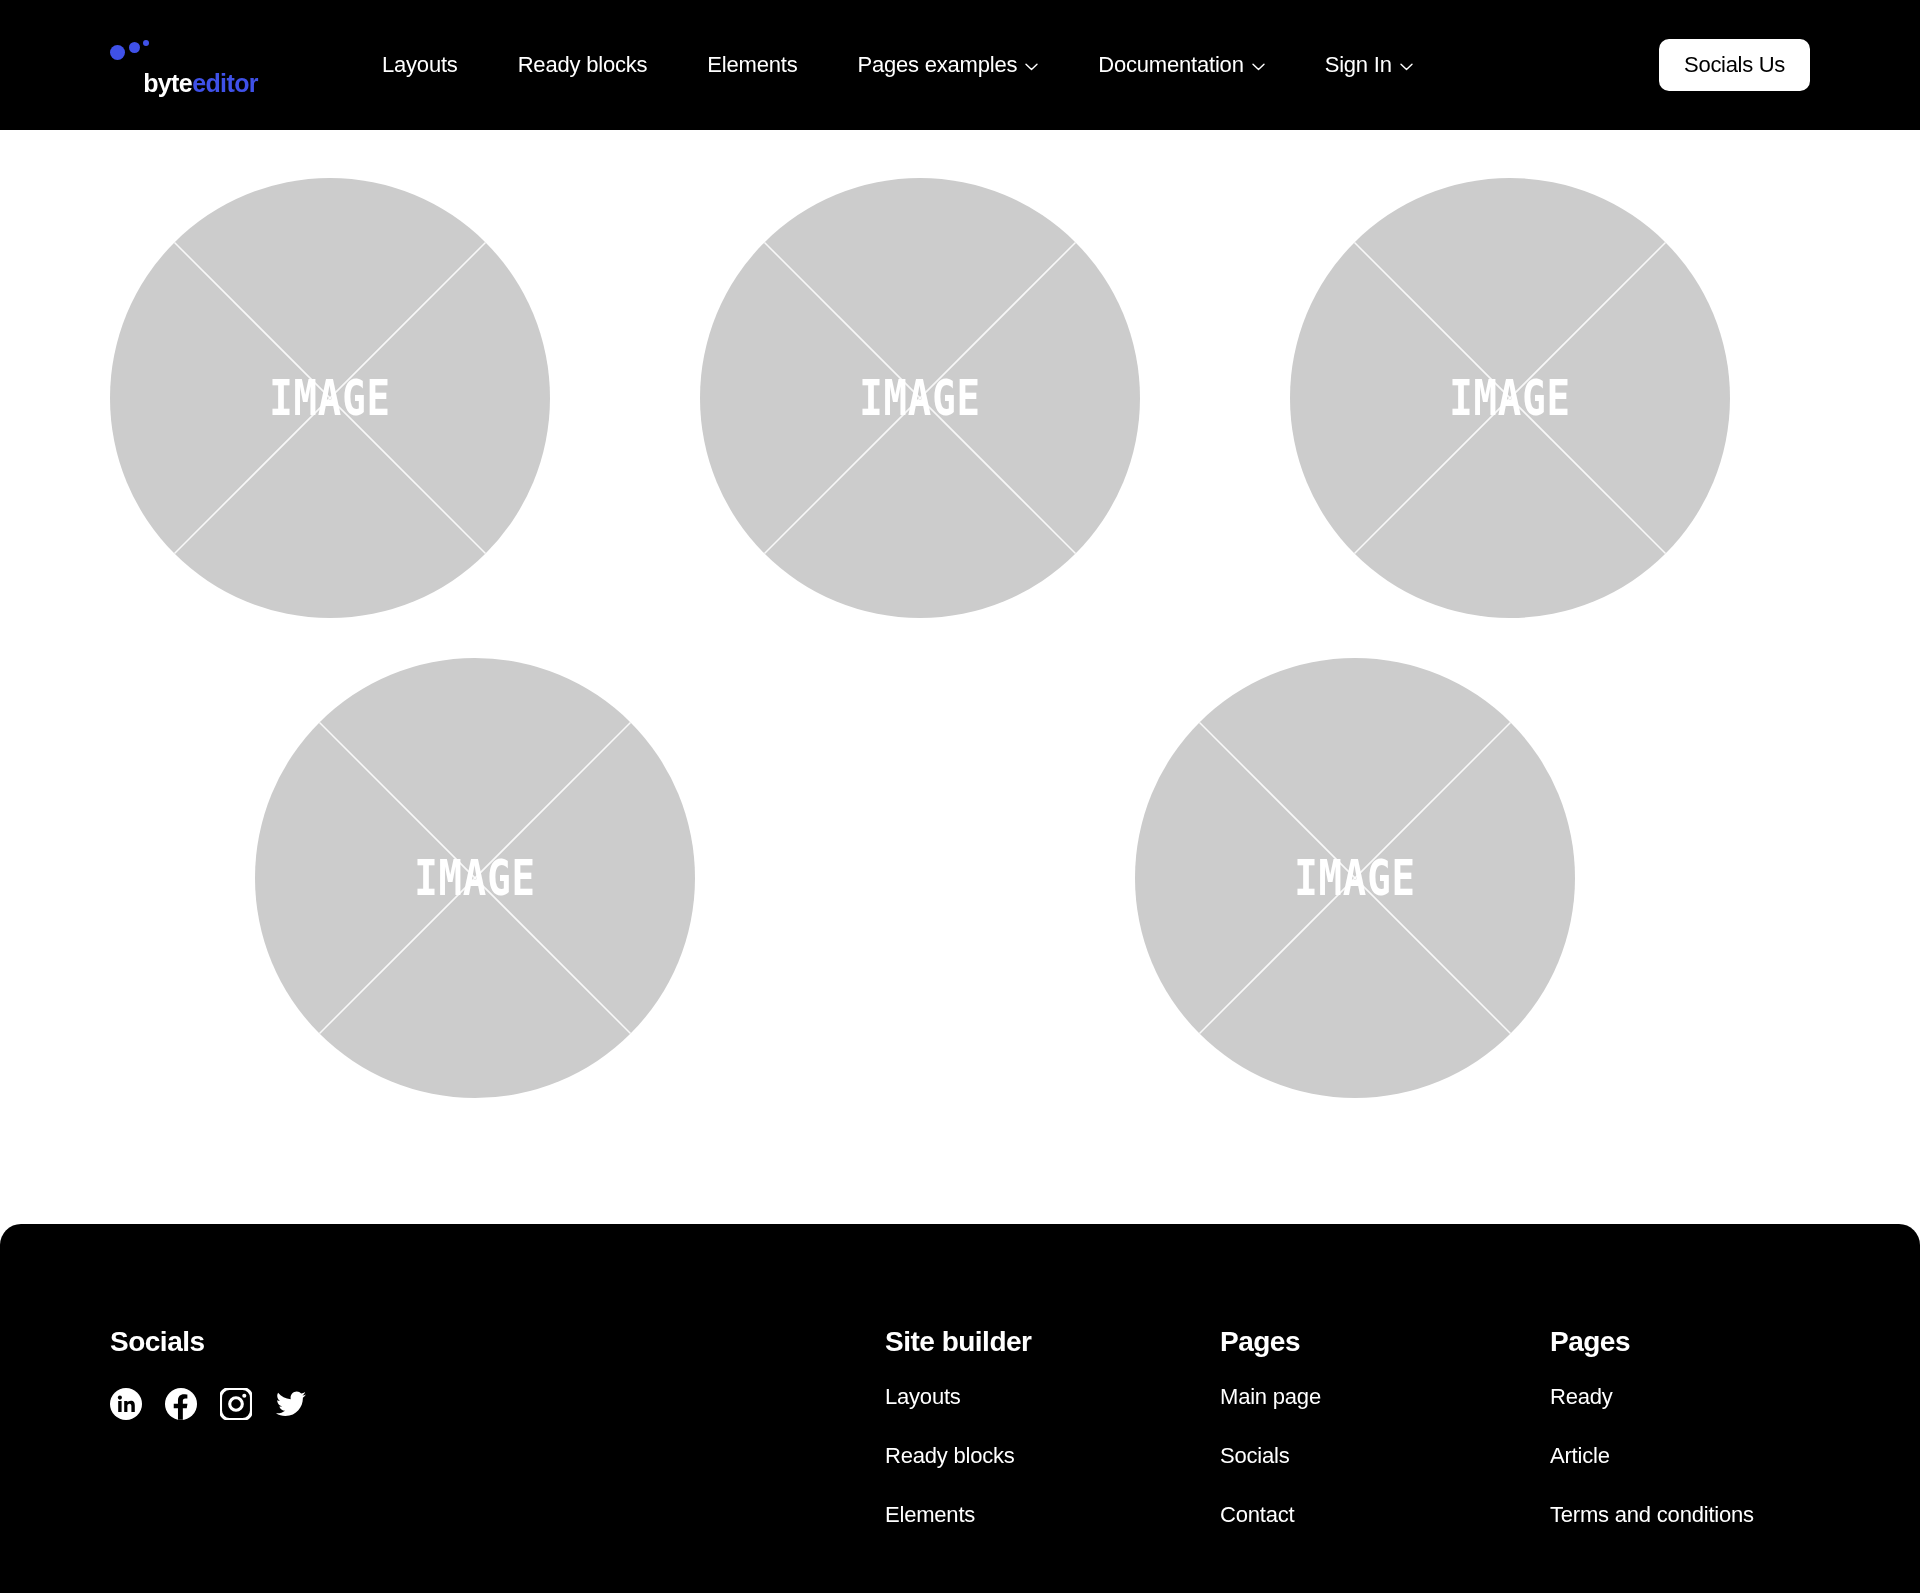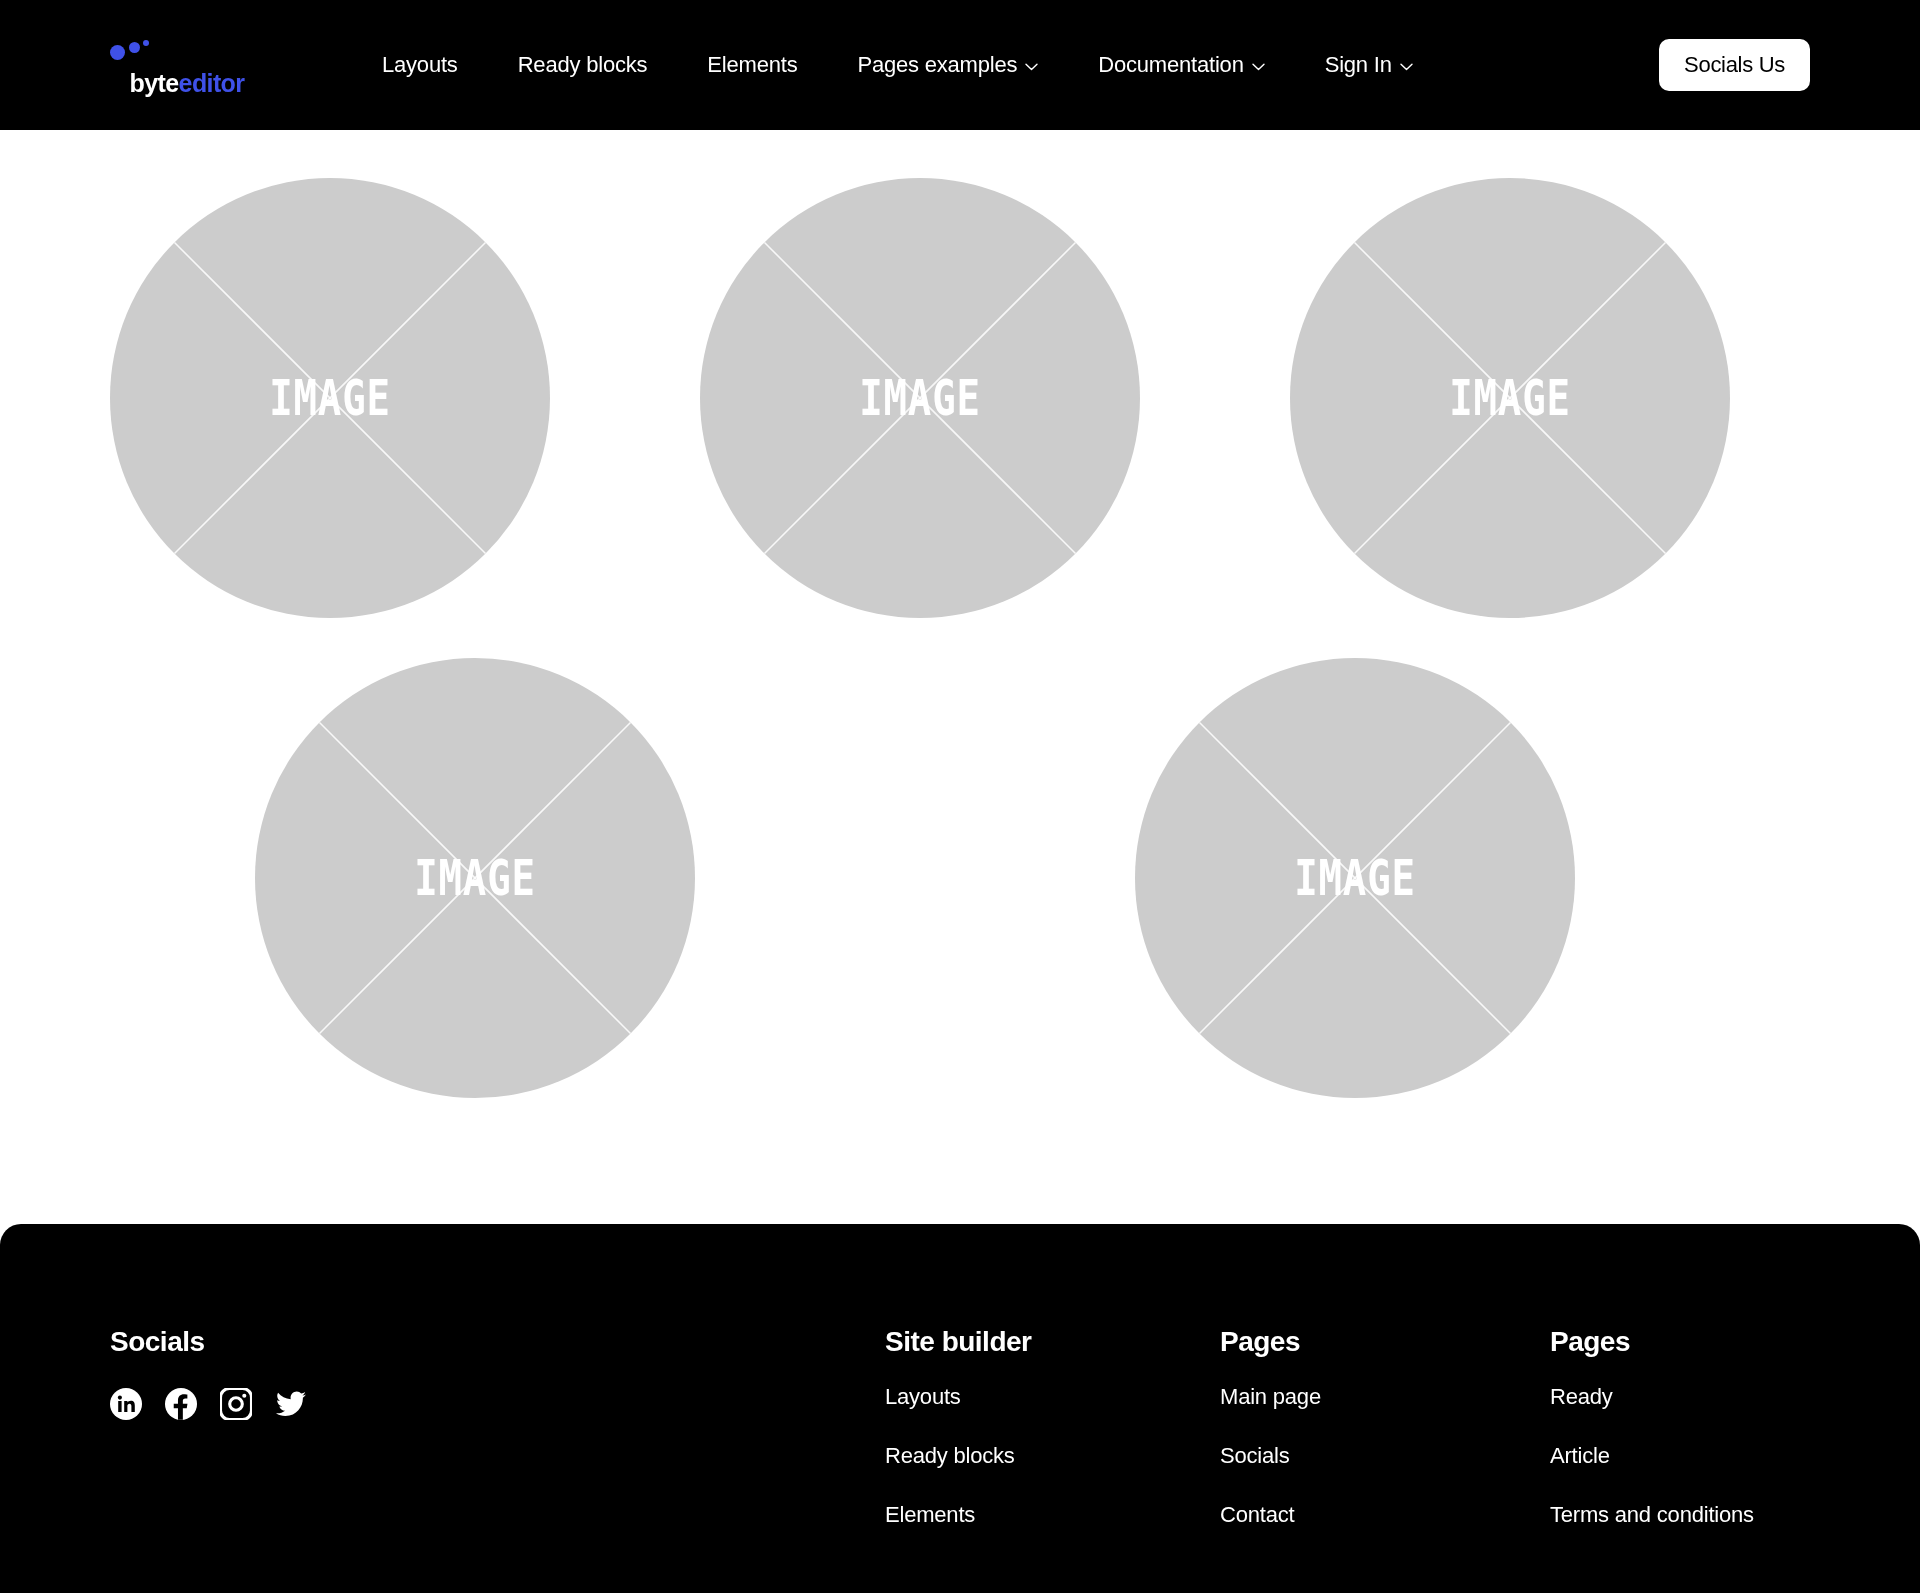--- a/index.html
+++ b/index.html
@@ -16,21 +16,21 @@
     height:130px;
     background:#000000;
     display:flex;
     align-items:center;
     padding:0 110px 0 108px;
     position:relative;
   }
   .logo-wrap{
     display:flex;
     flex-direction:column;
-    align-items:center;
+    align-items:flex-end;
     margin-right:22px;
     position:relative;
     width:150px;
     height:62px;
     justify-content:flex-end;
   }
   .logo-dots{
     position:absolute;
     top:6px;
     left:2px;

